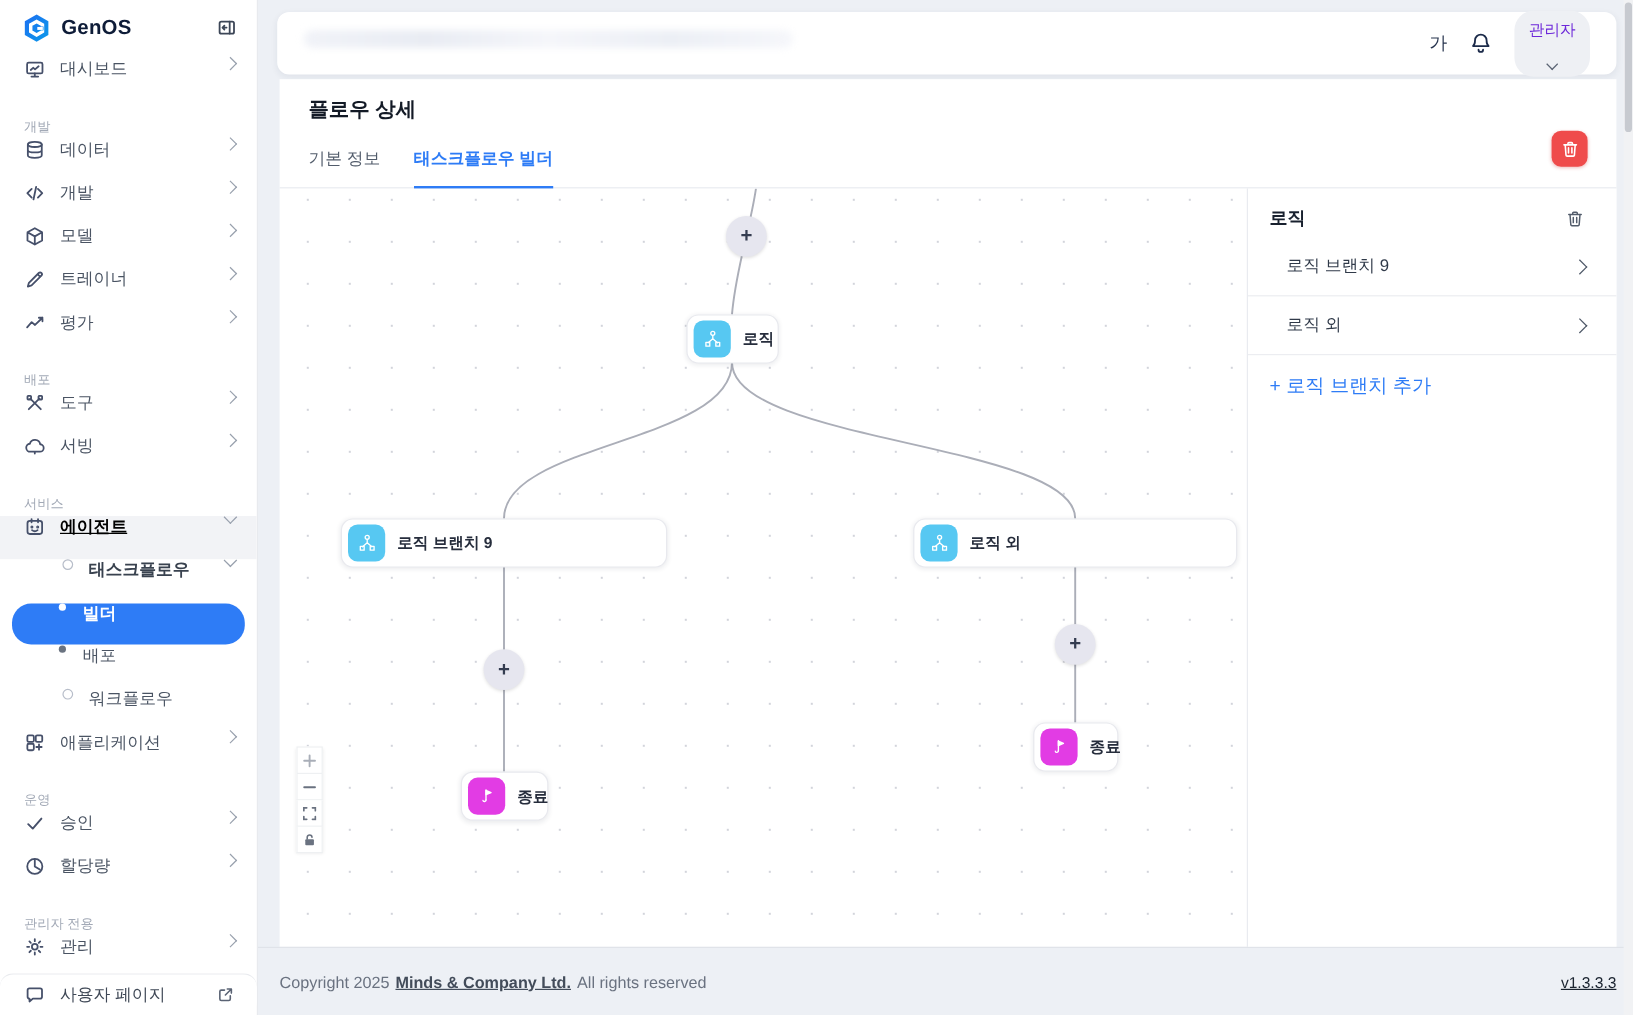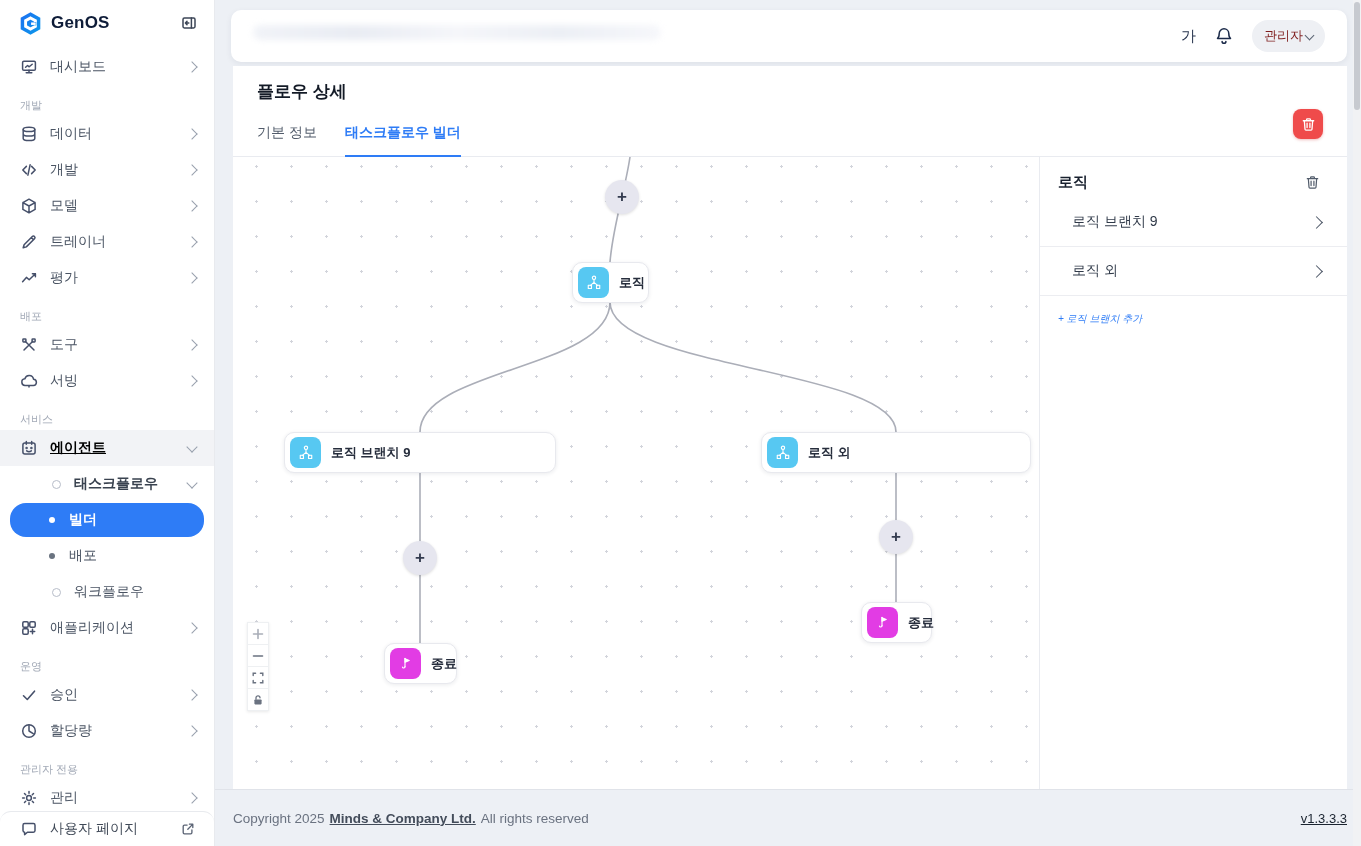--- a/index.html
+++ b/index.html
@@ -6,21 +6,21 @@
   body{width:1361px;height:846px;overflow:hidden;background:#edf0f5;
        font-family:"Liberation Sans","DejaVu Sans",sans-serif;color:#333;position:relative;}
   .app{display:flex;height:100%;}
 
   
   .sidebar{width:214px;flex:none;background:#fff;border-right:1px solid #e8eaee;display:flex;flex-direction:column;z-index:3;}
   .logo-row{display:flex;align-items:center;height:42px;padding:2px 16px 0 18px;}
   .logo-text{font-weight:bold;font-size:17px;color:#0e1c38;margin-left:8px;letter-spacing:.2px;}
   .collapse-btn{margin-left:auto;color:#3c4657;display:flex;cursor:pointer;}
   .menu{flex:1;overflow:hidden;padding-top:5px;}
-  .m-item{display:flex;align-items:center;height:36px;padding:0 18px 0 20px;color:#4a5463;font-size:14px;cursor:pointer;box-sizing:border-box;}
+  .m-item{display:flex;align-items:flex-start;height:36px;padding:0 18px 0 20px;color:#4a5463;font-size:14px;cursor:pointer;box-sizing:border-box;}
   .m-item .ico{width:18px;height:18px;margin-right:12px;color:#46506a;flex:none;display:flex;}
   .lbl{white-space:nowrap;}
   .chev{width:7px;height:7px;border-right:1.6px solid #98a0ad;border-bottom:1.6px solid #98a0ad;margin-left:auto;flex:none;}
   .chev-r{transform:rotate(-45deg);}
   .chev-d{transform:rotate(45deg);margin-top:-3px;}
   .sec{font-size:11px;color:#a2a9b6;padding:13px 20px 6px;height:12px;}
   .m-parent{background:#f2f3f6;font-weight:600;color:#000000;text-decoration:underline;}
   .sub1{padding-left:52px;font-weight:600;color:#39424f;}
   .bullet-o{width:7px;height:7px;border:1.5px solid #b7bdc9;border-radius:50%;margin-right:13px;flex:none;}
   .bullet-f{width:6px;height:6px;background:#6a7380;border-radius:50%;margin:0 14px 0 1px;flex:none;}
@@ -33,21 +33,21 @@
 
   
   .main{flex:1;display:flex;flex-direction:column;min-width:0;}
   .topbar{margin:10px 14px 0 16px;height:52px;flex:none;background:#fff;border-radius:10px;
           box-shadow:0 2px 6px rgba(25,39,68,.07);display:flex;align-items:center;padding:0 22px;box-sizing:border-box;}
   .blur-blob{width:408px;height:15px;border-radius:8px;margin-top:-8px;
           background:linear-gradient(90deg,#f1f3f8 0%,#e9ecf3 25%,#f5f6fa 50%,#eceff5 75%,#f6f7fb 100%);filter:blur(3px);}
   .top-right{margin-left:auto;display:flex;align-items:center;gap:18px;}
   .font-btn{font-size:15px;color:#27344e;cursor:pointer;}
   .bell-btn{color:#1c2b4a;display:flex;cursor:pointer;}
-  .profile{background:#eef0f4;border-radius:16px;padding:7px 12px;font-size:13px;color:#7f1d1d;display:flex;align-items:center;gap:3px;cursor:pointer;}
+  .profile{background:#eef0f4;border-radius:16px;padding:7px 12px;font-size:13px;color:#6d28d9;display:flex;align-items:center;gap:18px;cursor:pointer;flex-direction:column;}
   .pchev{width:6px;height:6px;border-right:1.4px solid #5b6473;border-bottom:1.4px solid #5b6473;transform:rotate(45deg);margin-top:-2px;}
 
   .content{flex:1;margin:4px 14px 0 18px;background:#fff;display:flex;flex-direction:column;min-height:0;}
   .content-head{padding:14px 24px 0;position:relative;flex:none;}
   .page-title{font-size:17px;font-weight:bold;color:#131a26;}
   .tabs{display:flex;gap:28px;margin:21px -24px 0;padding-left:24px;border-bottom:1px solid #e9ebf0;}
   .tab{padding-bottom:13px;font-size:14px;color:#525c6b;cursor:pointer;}
   .tab.active{color:#2e7cf6;font-weight:bold;border-bottom:2.5px solid #2e7cf6;margin-bottom:-1px;}
   .delete-btn{position:absolute;right:24px;top:43px;width:30px;height:30px;border-radius:8px;background:#ef4b4b;
               display:flex;align-items:center;justify-content:center;color:#fff;border:none;cursor:pointer;box-shadow:0 1px 3px rgba(200,40,40,.3);}
@@ -71,21 +71,21 @@
   .ctrl:first-child{border-top:1px solid #eef0f2;}
 
   
   .panel{width:308px;flex:none;border-left:1px solid #e9ebf0;padding-top:16px;box-sizing:border-box;background:#fff;}
   .panel-head{display:flex;align-items:center;padding:0 26px 6px 18px;}
   .panel-title{font-size:15px;font-weight:bold;color:#18202e;}
   .panel-trash{margin-left:auto;color:#525c6b;display:flex;cursor:pointer;}
   .p-item{display:flex;align-items:center;padding:15px 26px 15px 32px;border-bottom:1px solid #ecedf1;font-size:14px;color:#303a49;cursor:pointer;}
   .p-item:first-of-type{margin-top:10px;}
   .p-chev{width:8px;height:8px;border-right:1.7px solid #4b5565;border-bottom:1.7px solid #4b5565;transform:rotate(-45deg);margin-left:auto;}
-  .p-add{padding:16px 18px;color:#2e7cf6;font-size:10px;cursor:pointer;font-style:italic;}
+  .p-add{padding:16px 18px;color:#2e7cf6;font-size:16px;cursor:pointer;}
 
   
   .footer{height:56px;flex:none;border-top:1px solid #e0e3e9;display:flex;align-items:center;
           justify-content:space-between;padding:0 14px 0 18px;font-size:13.5px;color:#6a7280;}
   .company{color:#434c5a;text-decoration:underline;font-weight:600;margin:0 5px;cursor:pointer;}
   .version{color:#1b2430;text-decoration:underline;font-size:13px;cursor:pointer;}
 
   
   .wsb{position:absolute;right:0;top:0;width:8px;height:100%;background:#f1f2f4;z-index:5;}
   .wsb-thumb{position:absolute;top:2px;left:1px;width:6px;height:108px;background:#c7cad0;border-radius:3px;cursor:pointer;}

